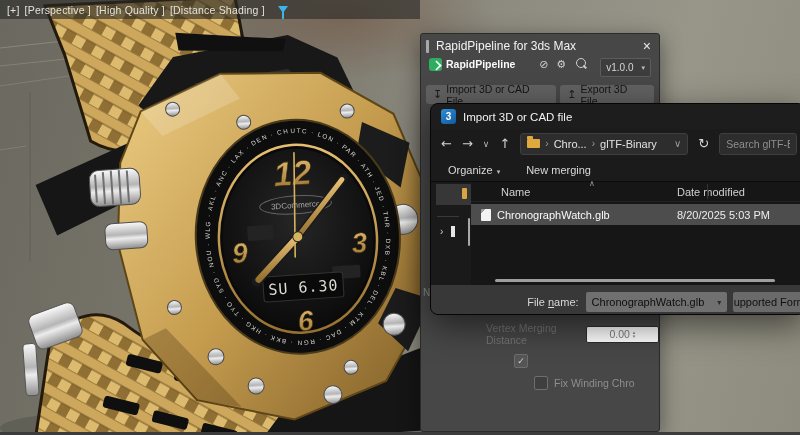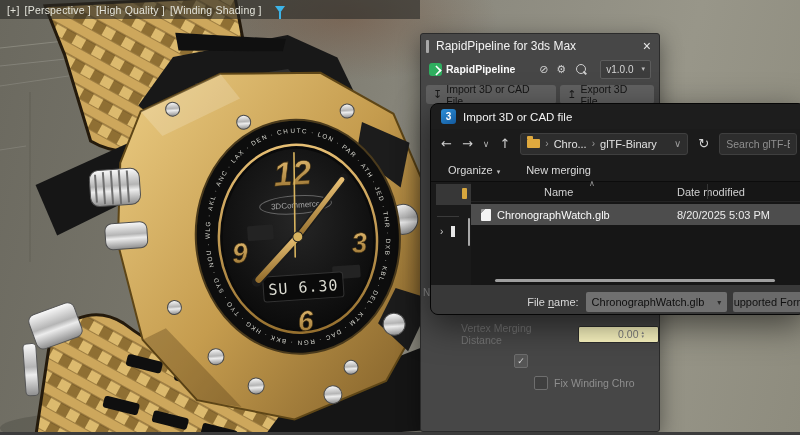--- a/index.html
+++ b/index.html
@@ -18,41 +18,41 @@
   .funnel:after{content:"";position:absolute;left:-1px;top:-1px;width:2px;height:7px;background:#3db4e8;}
   
   .watch{position:absolute;left:0;top:0;}
   
   .rp-panel{position:absolute;left:420px;top:33px;width:240px;height:399px;background:#474747;
     border:1px solid #2b2b2b;border-radius:3px;box-sizing:border-box;box-shadow:0 6px 22px rgba(0,0,0,.45);}
   .rp-title{height:24px;display:flex;align-items:center;padding:0 8px 0 5px;}
   .rp-grip{width:3px;height:13px;background:#a8a8a8;margin-right:7px;border-radius:1px;}
   .rp-title-text{color:#f2f2f2;font-size:12px;flex:1;}
   .rp-close{color:#e8e8e8;font-size:14px;line-height:14px;cursor:default;}
-  .rp-brandrow{height:22px;display:flex;align-items:center;padding:0 8px;gap:4px;}
+  .rp-brandrow{height:22px;display:flex;padding:0 8px;gap:4px;}
   .rp-logo{width:13px;height:13px;background:#2fae5f;border-radius:3px;position:relative;flex:none;}
   .rp-logo:after{content:"";position:absolute;left:3px;top:3px;width:7px;height:7px;
     border:2px solid #fff;border-left:none;border-bottom:none;transform:rotate(45deg) scale(.8);}
   .rp-brand{color:#fafafa;font-size:10.5px;font-weight:bold;flex:1;}
   .rp-ico{color:#cfcfcf;font-size:11px;font-family:"DejaVu Sans",sans-serif;margin-left:4px;}
   .rp-mag{width:8px;height:8px;border:1.5px solid #cfcfcf;border-radius:50%;position:relative;margin:0 3px 0 6px;}
   .rp-mag:after{content:"";position:absolute;left:6px;top:7px;width:4px;height:1.5px;background:#cfcfcf;transform:rotate(45deg);}
   .rp-version{margin-left:7px;background:#3d3d3d;border:1px solid #5c5c5c;border-radius:2px;height:17px;
     display:flex;align-items:center;gap:8px;padding:0 5px;color:#d6d6d6;font-size:10px;}
   .rp-version .ar{font-size:7px;color:#bdbdbd;}
   .rp-btnrow{display:flex;gap:4px;padding:5px 5px 0 5px;}
   .rp-btn{background:#616161;border-radius:3px;color:#141414;font-size:10.5px;height:19px;
     display:flex;align-items:center;gap:4px;padding:0 7px;}
   .rp-btn .gly{font-family:"DejaVu Sans",sans-serif;font-size:11px;color:#1a1a1a;}
   .rp-sliver{position:absolute;left:2px;top:253px;color:#8f8f8f;font-size:10px;}
   .rp-settings{position:absolute;left:0;top:288px;width:100%;font-size:10.5px;}
-  .rp-row1{display:flex;align-items:center;gap:8px;padding-left:40px;}
+  .rp-row1{display:flex;align-items:center;gap:8px;padding-left:40px;margin-left:25px;}
   .rp-dimlabel{color:#757575;}
-  .rp-spin{width:84px;height:17px;background:#fef9c3;border:1px solid #2d2d2d;border-radius:2px;
-    display:flex;align-items:center;justify-content:flex-end;gap:3px;color:#7e7e7e;padding:0 14px;box-sizing:border-box;}
+  .rp-spin{width:84px;height:17px;background:#ffffff;border:1px solid #2d2d2d;border-radius:2px;
+    display:flex;align-items:center;justify-content:center;gap:3px;color:#7e7e7e;padding:0 14px;box-sizing:border-box;}
   .rp-spin .arrs{display:flex;flex-direction:column;font-size:5px;line-height:4px;color:#8a8a8a;}
   .rp-check{display:flex;align-items:center;gap:6px;margin-top:8px;}
   .rp-check.c1{padding-left:93px;}
   .rp-check.c2{padding-left:113px;}
   .cbox{width:12px;height:12px;background:#565656;border:1px solid #6e6e6e;border-radius:2px;
     display:flex;align-items:center;justify-content:center;color:#d6d6d6;font-size:9px;line-height:9px;flex:none;}
   .cbox.empty{background:#3f3f3f;color:transparent;}
   .rp-chklabel{color:#8e8e8e;}
   
   .dlg{position:absolute;left:430px;top:103px;width:376px;height:212px;background:#1b1b1b;
@@ -80,21 +80,21 @@
   .dlg-body{position:relative;height:103px;display:flex;background:#161616;}
   .tree{width:40px;background:#1a1a1a;position:relative;}
   .tree-sel{position:absolute;left:5px;top:2px;width:35px;height:21px;background:#373737;}
   .tree-sel .goldsliver{position:absolute;right:4px;top:4px;width:5px;height:11px;background:#d8a73e;border-radius:1px;}
   .tree-sep{position:absolute;left:6px;top:34px;width:22px;height:1px;background:#3a3a3a;}
   .tree-item2{position:absolute;left:9px;top:44px;color:#cfcfcf;font-size:10px;}
   .tree-item2 .fsliver{display:inline-block;width:4px;height:11px;background:#e6e6e6;margin-left:8px;vertical-align:-2px;}
   .tree-scroll{position:absolute;right:1px;top:36px;width:2px;height:28px;background:#a8a8a8;border-radius:1px;}
   .list{flex:1;position:relative;}
   .list-header{height:19px;display:flex;align-items:center;color:#d0d0d0;font-size:11px;border-bottom:1px solid #242424;position:relative;}
-  .list-header .hname{padding-left:30px;flex:1;margin-left:43px;}
+  .list-header .hname{padding-left:30px;flex:1;}
   .list-header .hdate{width:128px;}
   .sort-asc{position:absolute;left:118px;top:-3px;color:#9a9a9a;font-size:8px;}
   .hdr-div{position:absolute;left:236px;top:2px;width:1px;height:15px;background:#353535;}
   .file-row{height:21px;margin-top:2px;background:#4d4d4d;display:flex;align-items:center;color:#fafafa;font-size:11px;}
   .doc-ic{width:10px;height:12px;margin:0 6px 0 10px;background:linear-gradient(135deg,#9c9c9c 0 3px,#f4f4f4 3px);border-radius:1px;flex:none;}
   .file-name{flex:1;}
   .file-date{width:128px;color:#ececec;}
   .hscroll{position:absolute;left:24px;bottom:3px;width:280px;height:3px;background:#9e9e9e;border-radius:2px;}
   .dlg-footer{height:60px;background:#383838;display:flex;flex-direction:column;padding:6px 0 0 0;box-sizing:border-box;}
   .fn-row{display:flex;align-items:center;height:22px;}
@@ -233,21 +233,21 @@
         <line x1="294" y1="258" x2="300" y2="154" stroke="#d8b35e" stroke-width="1.6"></line>
         <circle cx="298" cy="238" r="5" fill="#d8b35e" stroke="#222"></circle>
       </g>
     </g>
   </svg>
 
   <div class="vp-label">
     <span>[+]</span>
     <span>[Perspective ]</span>
     <span>[High Quality ]</span>
-    <span>[Winding Shading ]</span>
+    <span>[Distance Shading ]</span>
     <span class="funnel"></span>
   </div>
 </div>
 
 <div class="rp-panel">
   <div class="rp-title">
     <span class="rp-grip"></span>
     <span class="rp-title-text">RapidPipeline for 3ds Max</span>
     <span class="rp-close">×</span>
   </div>

